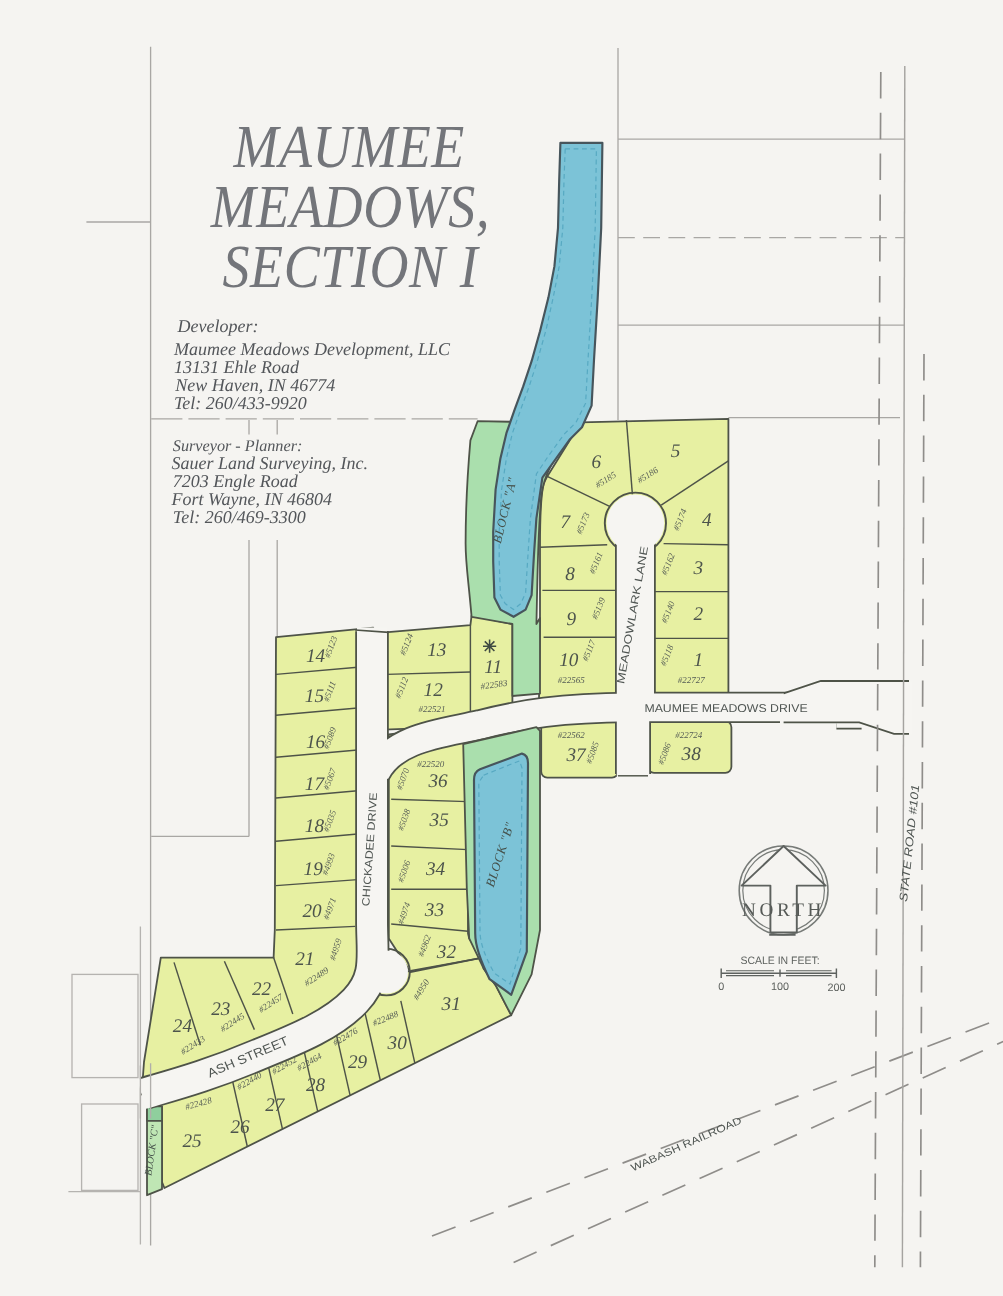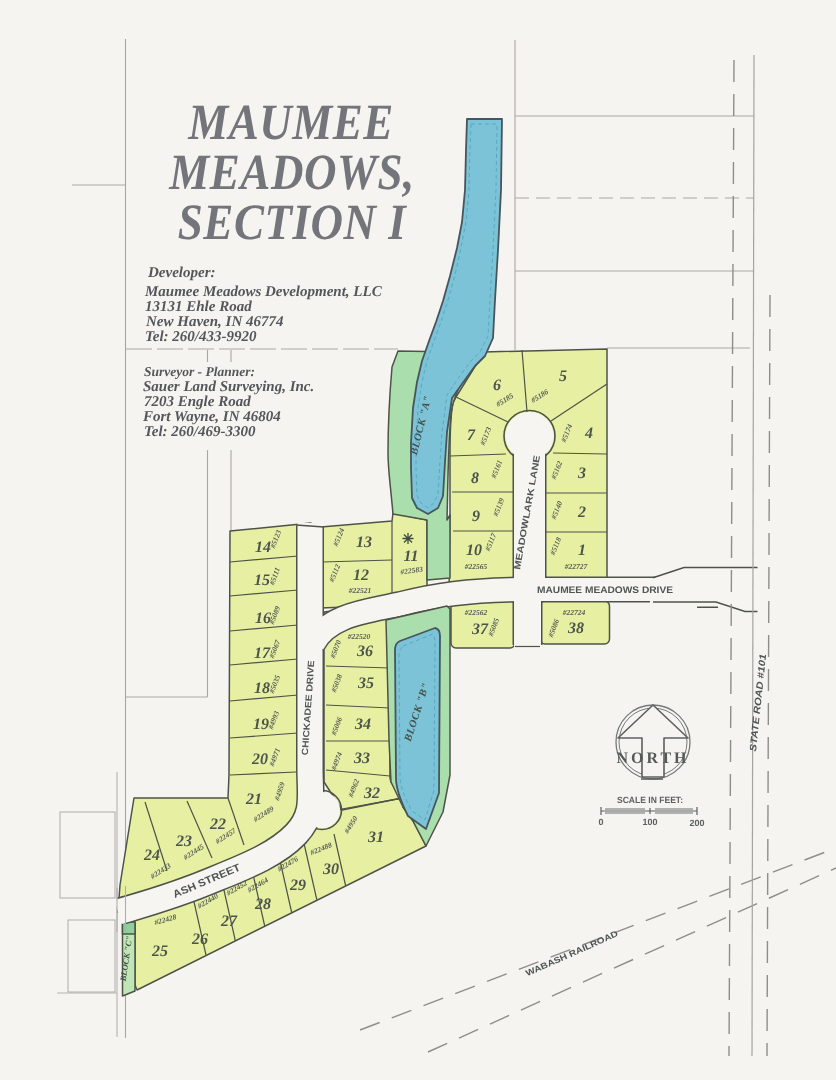--- a/index.html
+++ b/index.html
@@ -1,16 +1,16 @@
 <!DOCTYPE html>
 <html><head>
 <meta charset="utf-8">
 <style>
   html,body{margin:0;padding:0;width:836px;height:1080px;background:#f5f4f1;overflow:hidden;}
-  #page{position:relative;width:836px;height:1080px;font-weight:bold;}
+  #page{position:relative;width:836px;height:1080px;}
   svg{position:absolute;left:0;top:0;} text{text-rendering:geometricPrecision;-webkit-font-smoothing:antialiased;}
 </style>
 </head>
 <body>
 <div id="page">
 <svg width="836" height="1080" viewBox="0 0 836 1080">
 
   <rect x="0" y="0" width="836" height="1080" fill="#f5f4f1"></rect>
   <g id="faintlines" stroke="#a9a7a4" stroke-width="1.1" fill="none">
 

